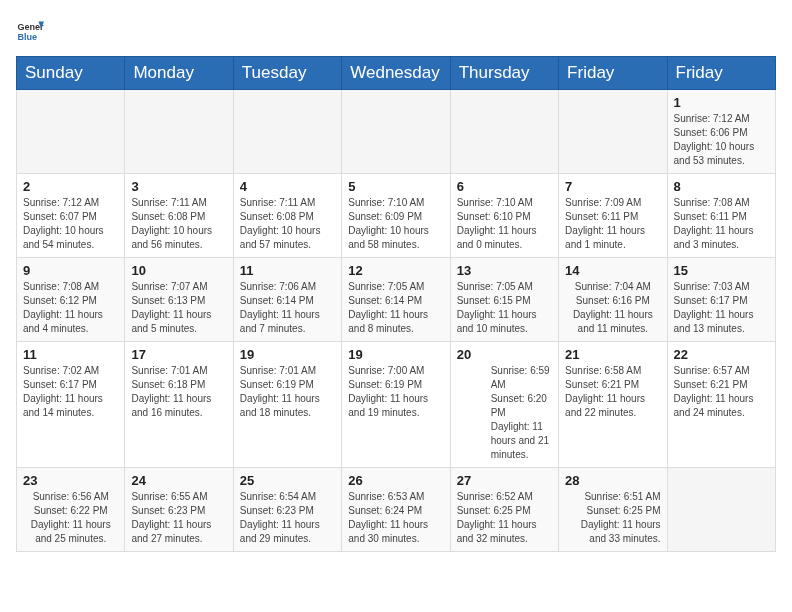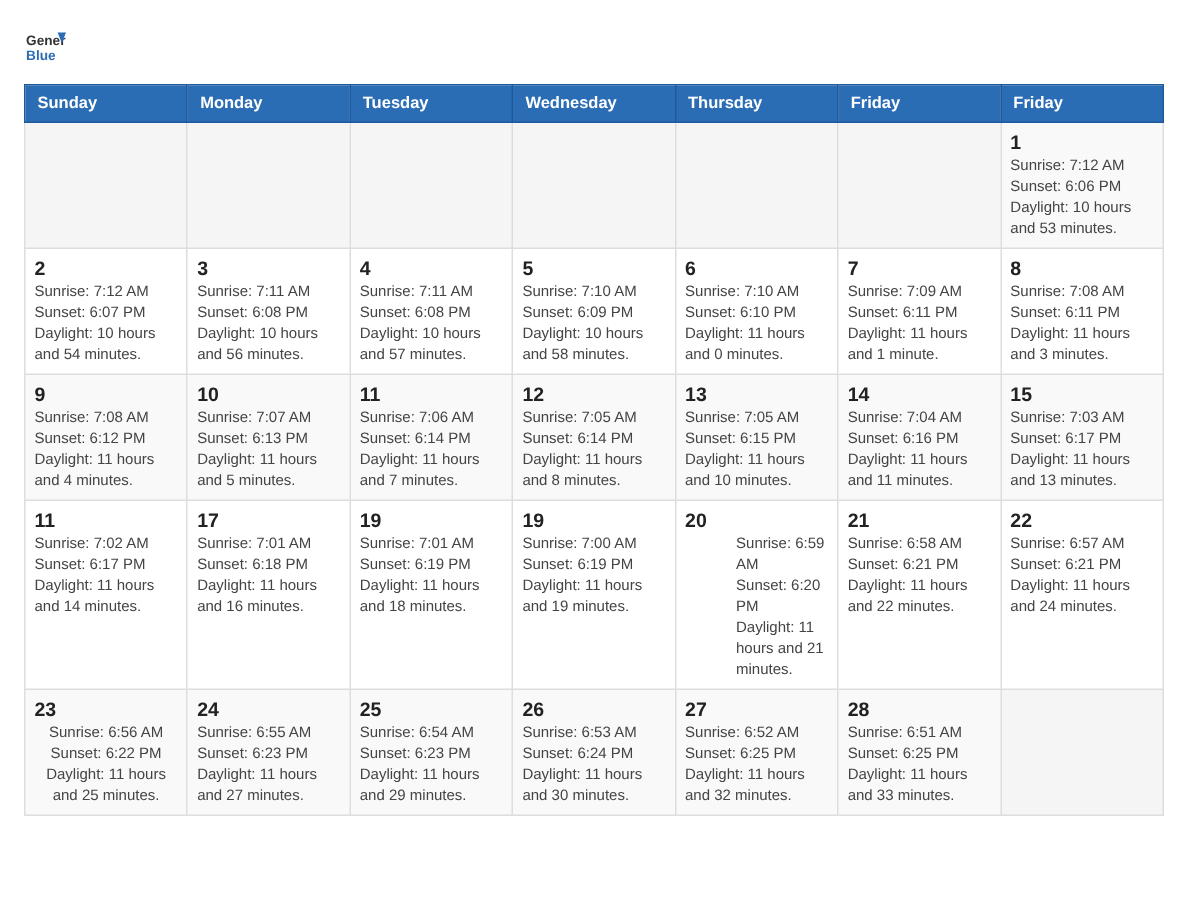--- a/index.html
+++ b/index.html
@@ -46,22 +46,22 @@
       color: #555;
     }
     .calendar {
       width: 100%;
       border-collapse: collapse;
       border: 1px solid #ccc;
     }
     .calendar th {
       background-color: #2a6db5;
       color: #fff;
-      font-size: 11px;
-      font-weight: bold;
+      font-size: 17px;
+      font-weight: normal;
       padding: 6px 8px;
       text-align: left;
       border: 1px solid #1e5a9a;
     }
     .calendar td {
       vertical-align: top;
       padding: 5px 6px;
       border: 1px solid #ddd;
       font-size: 10.5px;
       color: #333;
@@ -209,21 +209,21 @@
 Daylight: 11 hours and 8 minutes.</div>
         </td>
         <td>
           <span class="day-number">13</span>
           <div class="day-info" style="white-space: pre-line;">Sunrise: 7:05 AM
 Sunset: 6:15 PM
 Daylight: 11 hours and 10 minutes.</div>
         </td>
         <td>
           <span class="day-number">14</span>
-          <div class="day-info" style="white-space: pre-line;">Sunrise: 7:04 AM
+          <div class="day-info" style="white-space: pre-line; text-align: center;">Sunrise: 7:04 AM
 Sunset: 6:16 PM
 Daylight: 11 hours and 11 minutes.</div>
         </td>
         <td>
           <span class="day-number">15</span>
           <div class="day-info" style="white-space: pre-line;">Sunrise: 7:03 AM
 Sunset: 6:17 PM
 Daylight: 11 hours and 13 minutes.</div>
         </td>
       </tr>
@@ -297,20 +297,20 @@
 Daylight: 11 hours and 30 minutes.</div>
         </td>
         <td>
           <span class="day-number">27</span>
           <div class="day-info" style="white-space: pre-line;">Sunrise: 6:52 AM
 Sunset: 6:25 PM
 Daylight: 11 hours and 32 minutes.</div>
         </td>
         <td>
           <span class="day-number">28</span>
-          <div class="day-info" style="white-space: pre-line;">Sunrise: 6:51 AM
+          <div class="day-info" style="white-space: pre-line; text-align: right;">Sunrise: 6:51 AM
 Sunset: 6:25 PM
 Daylight: 11 hours and 33 minutes.</div>
         </td>
         <td class="empty-cell"></td>
       </tr>
     </tbody>
 </table>
 
 </body></html>

